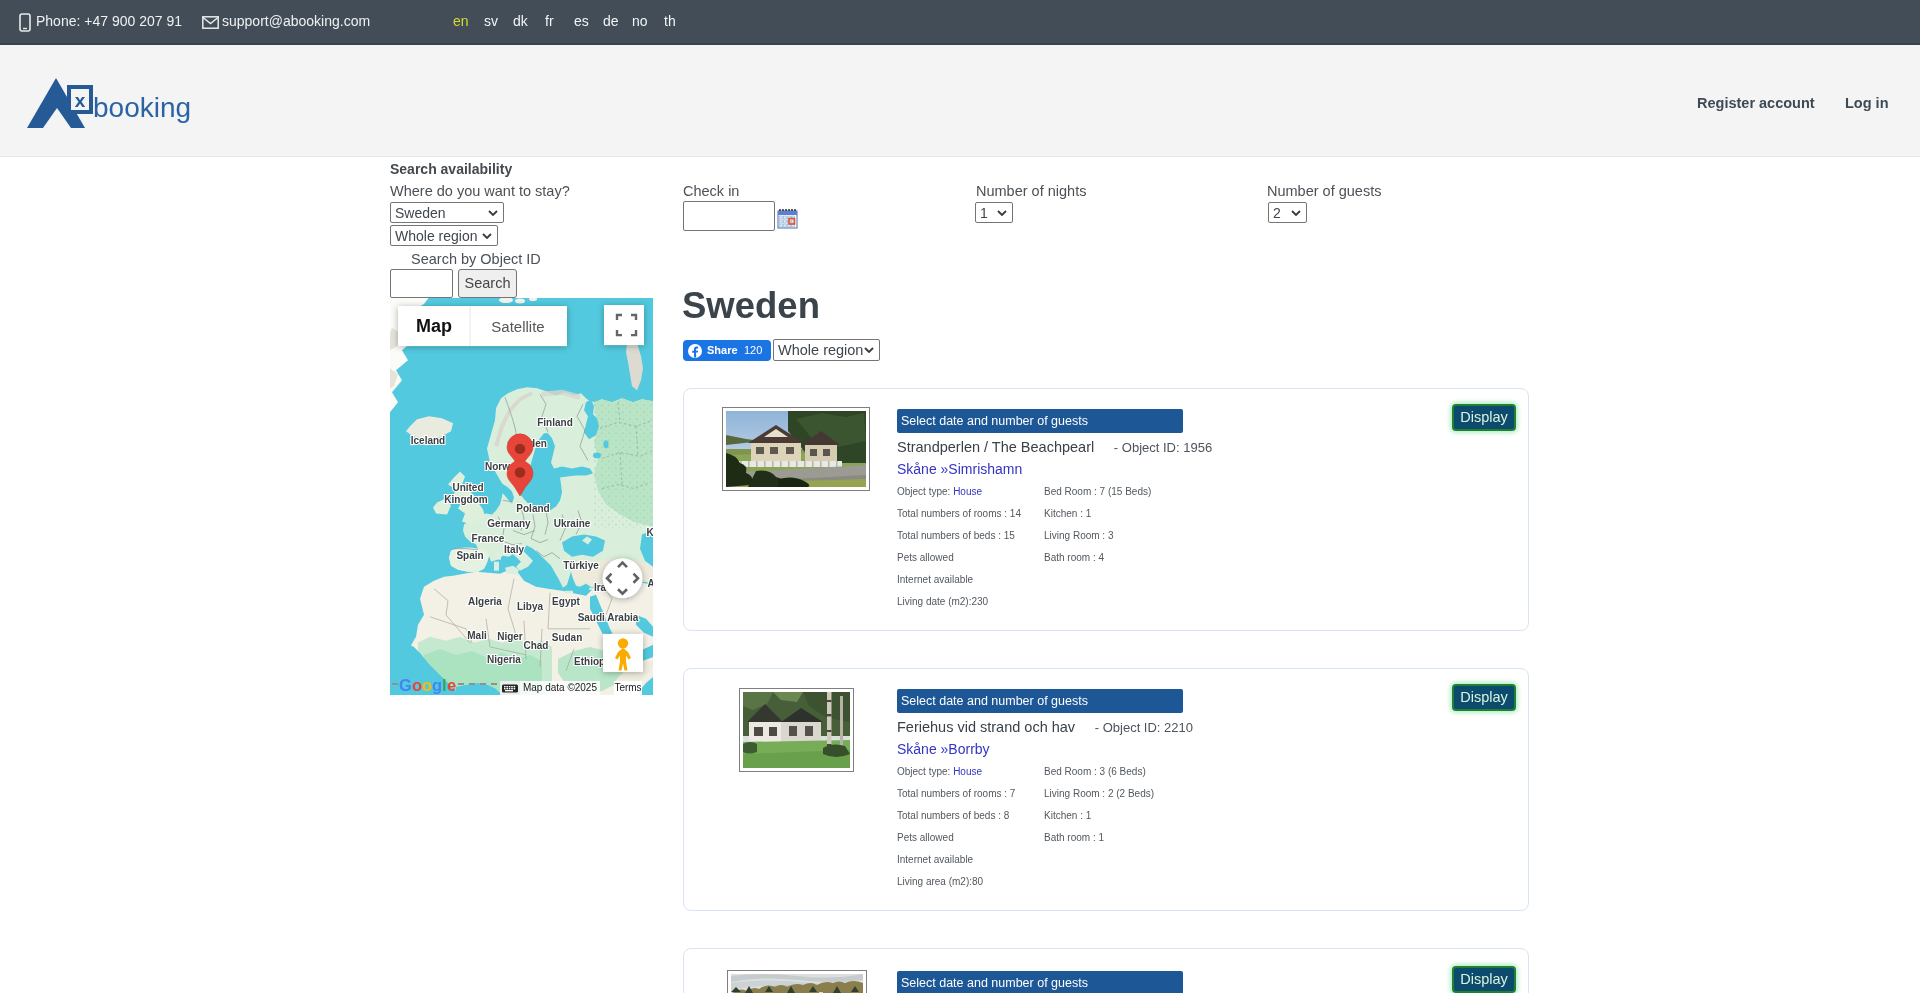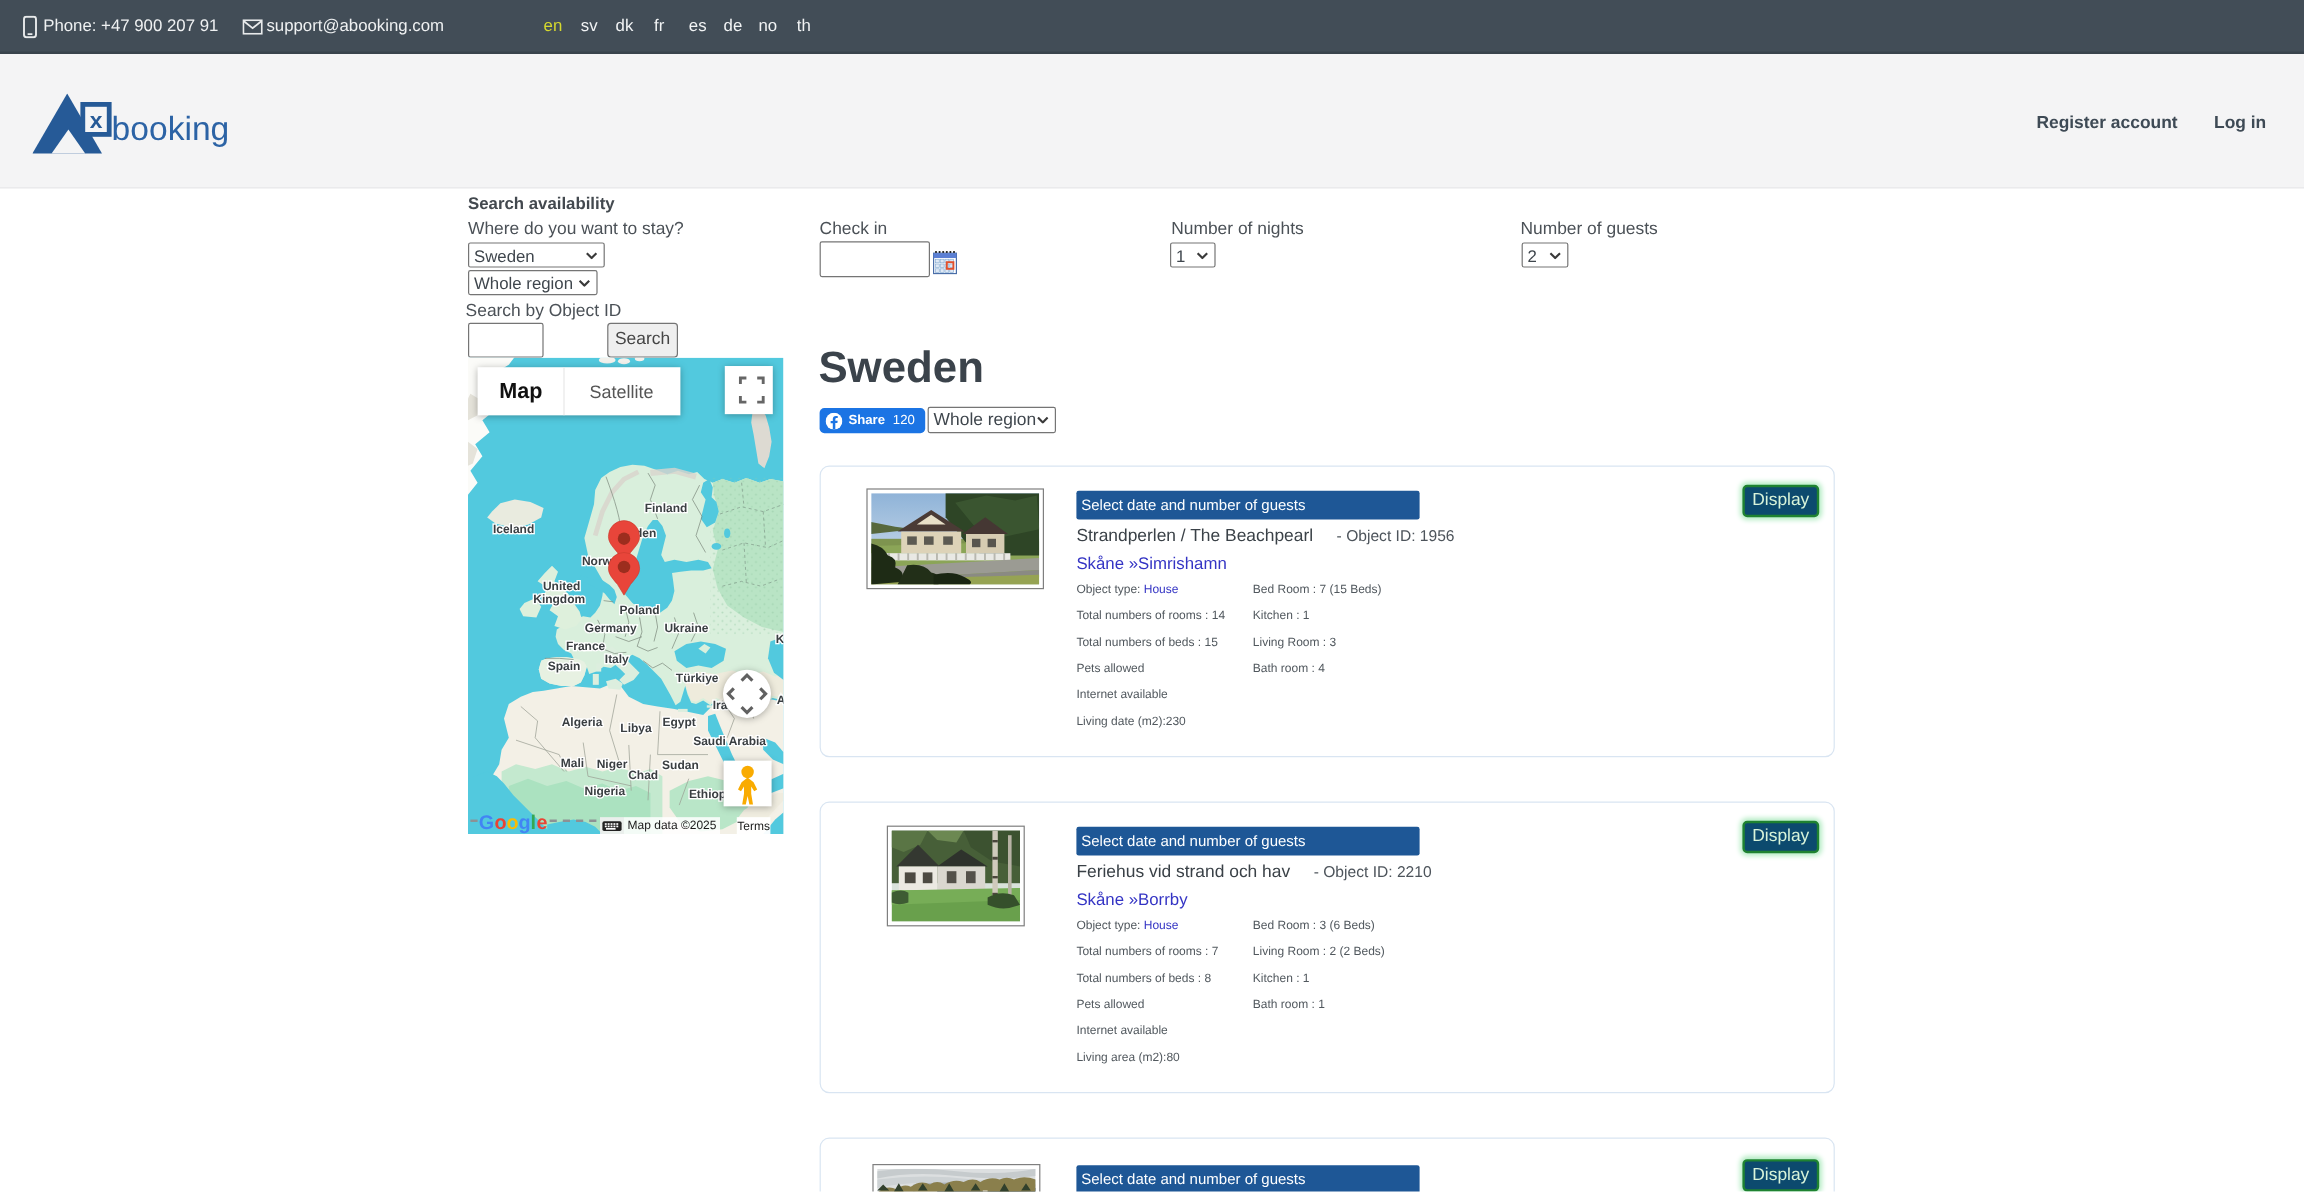--- a/index.html
+++ b/index.html
@@ -20,21 +20,21 @@
 
 .lbl { position:absolute; font-size:14.5px; color:#4b5157; }
 .lbl.b { font-weight:700; color:#43494f; font-size:14px; }
 
 
 .sel { position:absolute; background:#fff; border:1px solid #757575; border-radius:2px; font-size:14px; color:#3f464d; }
 .sel span { position:absolute; left:4px; top:50%; transform:translateY(-50%); white-space:nowrap; }
 .sel svg { position:absolute; right:5px; top:50%; transform:translateY(-50%); }
 
 .inp { position:absolute; background:#fff; border:1px solid #757575; border-radius:2px; }
-.btn { position:absolute; background:#efefef; border:1px solid #757575; border-radius:3px; font-size:14.5px; color:#454545; text-align:center; font-family:"Liberation Sans", sans-serif;margin-left:48px; }
+.btn { position:absolute; background:#efefef; border:1px solid #757575; border-radius:3px; font-size:14.5px; color:#454545; text-align:center; font-family:"Liberation Sans", sans-serif; }
 
 
 #h1 { position:absolute; left:682px; top:285px; font-size:36.5px; font-weight:700; color:#3b434b; }
 
 
 #fb { position:absolute; left:683px; top:340px; width:88px; height:21px; background:#1b74e4; border-radius:4px; color:#fff; }
 
 
 .card { position:absolute; left:683px; width:846px; height:243px; background:#fff; border:1px solid #d9e5f2; border-radius:8px; }
 .thumb { position:absolute; border:1px solid #7f7f7f; background:#fff; }
@@ -92,21 +92,21 @@
       <svg width="10" height="6" viewBox="0 0 10 6">
         <path d="M1 1 L5 5 L9 1" fill="none" stroke="#3a3a3a" stroke-width="1.8"></path>
       </svg>
     </div>
   <div class="sel" style="left:390px;top:225px;width:108px;height:21px">
       <span>Whole region</span>
       <svg width="10" height="6" viewBox="0 0 10 6">
         <path d="M1 1 L5 5 L9 1" fill="none" stroke="#3a3a3a" stroke-width="1.8"></path>
       </svg>
     </div>
-  <div class="lbl" style="left:388px;top:251px">Search by Object ID</div>
+  <div class="lbl" style="left:411px;top:251px">Search by Object ID</div>
   <div class="inp" style="left:390px;top:269px;width:63px;height:29px"></div>
   <div class="btn" style="left:458px;top:269px;width:59px;height:29px;line-height:27px">Search</div>
 
   <div class="lbl" style="left:683px;top:183px">Check in</div>
   <div class="inp" style="left:683px;top:201px;width:92px;height:30px"></div>
   <svg style="position:absolute;left:777px;top:208px" width="21" height="21" viewBox="0 0 21 21">
     <rect x="1" y="3" width="19" height="17" fill="#fff" stroke="#4a6ea8" stroke-width="1"></rect>
     <rect x="1" y="3" width="19" height="4" fill="#5b7fd4"></rect>
     <g fill="#1a1a1a">
         <circle cx="3" cy="2" r="0.9"></circle>

